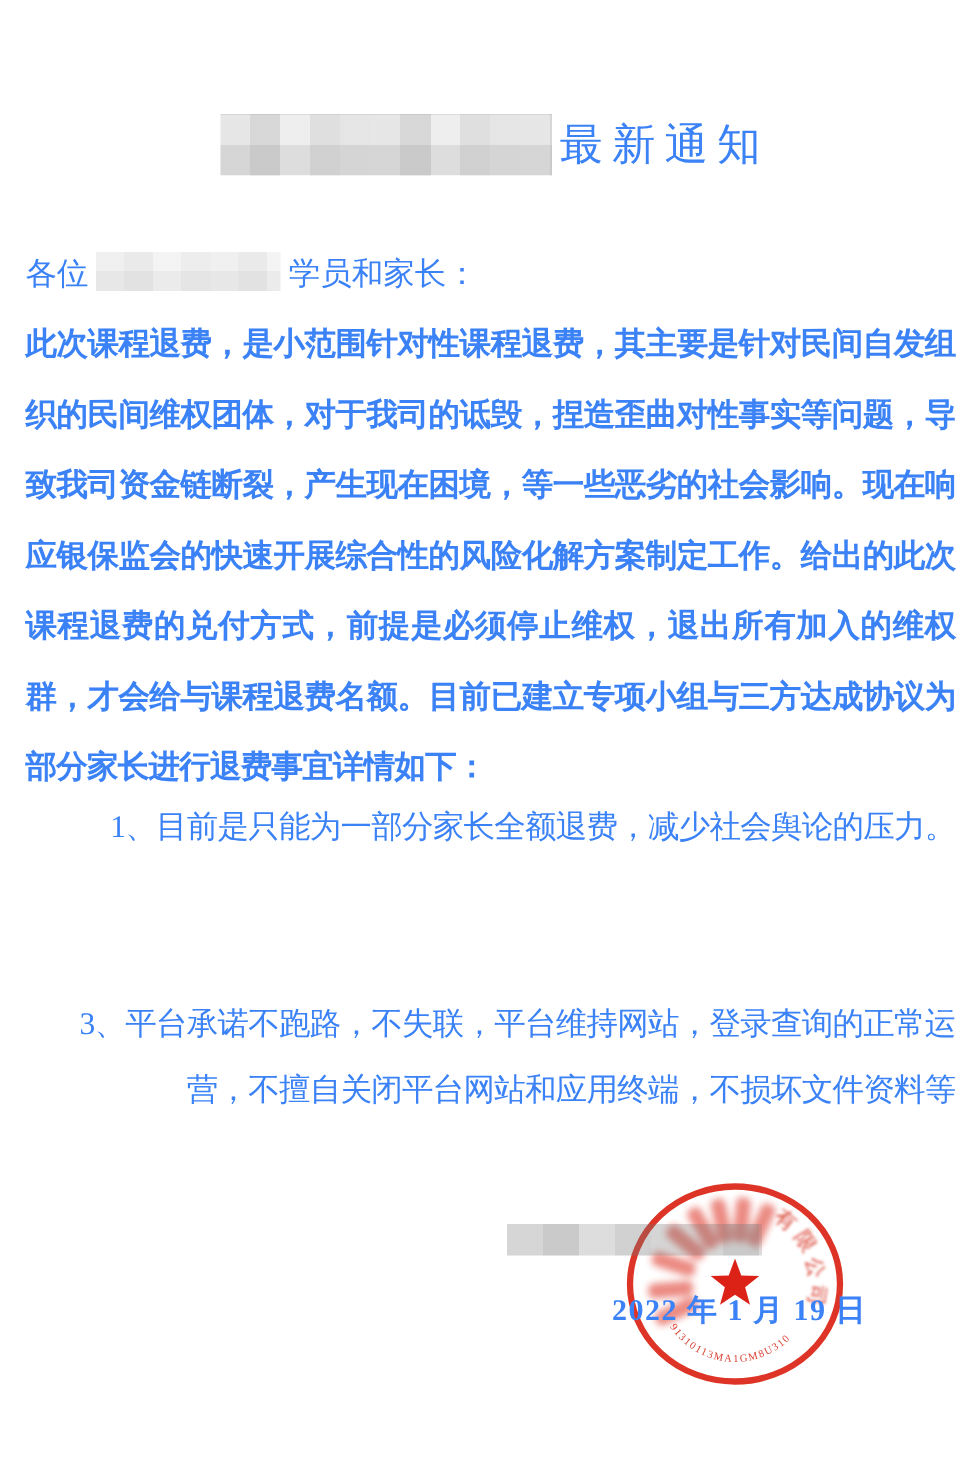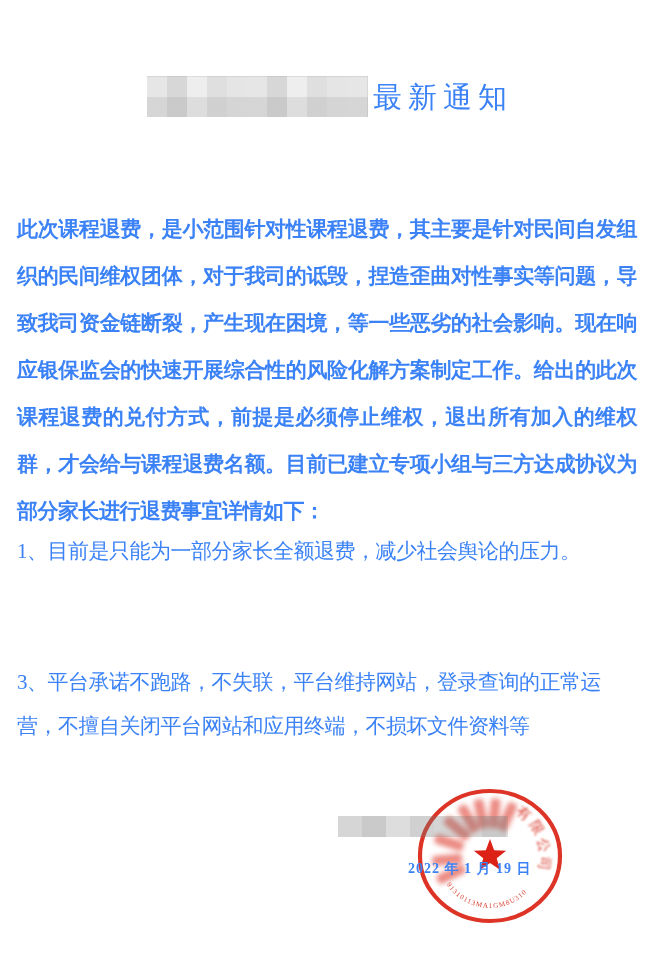--- a/index.html
+++ b/index.html
@@ -56,52 +56,57 @@
     font-size:21px; line-height:32px; white-space:nowrap;
   }
   .paragraph {
     position:absolute; left:17px; top:206px; width:620px;
     font-size:21px; line-height:47px;
     text-align:justify; text-align-last:left;
     letter-spacing:-0.5px;
     font-weight:bold;
   }
   .point { position:absolute; left:17px; width:620px;
-           font-size:21px; line-height:44px; letter-spacing:-0.5px; }
+           font-size:21px; line-height:44px; letter-spacing:-0.5px;text-align:right; }
   .point-1 { top:529px; }
   .point-2 { top:578px; }
   .point-3 { top:660px; }
   .qq-digit {
     font-family:"Liberation Sans","DejaVu Sans",sans-serif;
     font-weight:700; font-size:22px;
     text-decoration:underline; margin-left:2px; margin-right:3px;
   }
 
   
   .stamp-wrap { position:absolute; left:408px; top:784px; z-index:1; }
   .company-row {
     position:absolute; left:338px; top:812px; z-index:3;
     display:flex; align-items:center; height:28px;
   }
   .company-suffix { font-size:22px; margin-left:6px; white-space:nowrap; letter-spacing:3px; }
   .date-row {
     position:absolute; left:408px; top:860px; z-index:2;
-    font-size:14px; font-weight:600; white-space:nowrap; letter-spacing:1px;
+    font-size:20px; font-weight:600; white-space:nowrap; letter-spacing:1px;
   }
 </style>
 </head>
 <body>
 
 <div class="page">
 
   <div class="title-row">
     <span class="mosaic mosaic-title"></span>
     <span class="doc-title">最新通知</span>
   </div>
 
+  <div class="salutation">
+    <span>各位</span>
+    <span class="mosaic mosaic-name"></span>
+    <span>学员和家长：</span>
+  </div>
 
   <div class="paragraph">此次课程退费，是小范围针对性课程退费，其主要是针对民间自发组织的民间维权团体，对于我司的诋毁，捏造歪曲对性事实等问题，导致我司资金链断裂，产生现在困境，等一些恶劣的社会影响。现在响应银保监会的快速开展综合性的风险化解方案制定工作。给出的此次课程退费的兑付方式，前提是必须停止维权，退出所有加入的维权群，才会给与课程退费名额。目前已建立专项小组与三方达成协议为部分家长进行退费事宜详情如下：</div>
 
   <div class="point point-1">
     <span>1、</span><span>目前是只能为一部分家长全额退费，减少社会舆论的压力。</span>
   </div>
 
 
   <div class="point point-3">
     <span>3、</span><span>平台承诺不跑路，不失联，平台维持网站，登录查询的正常运营，不擅自关闭平台网站和应用终端，不损坏文件资料等</span>

